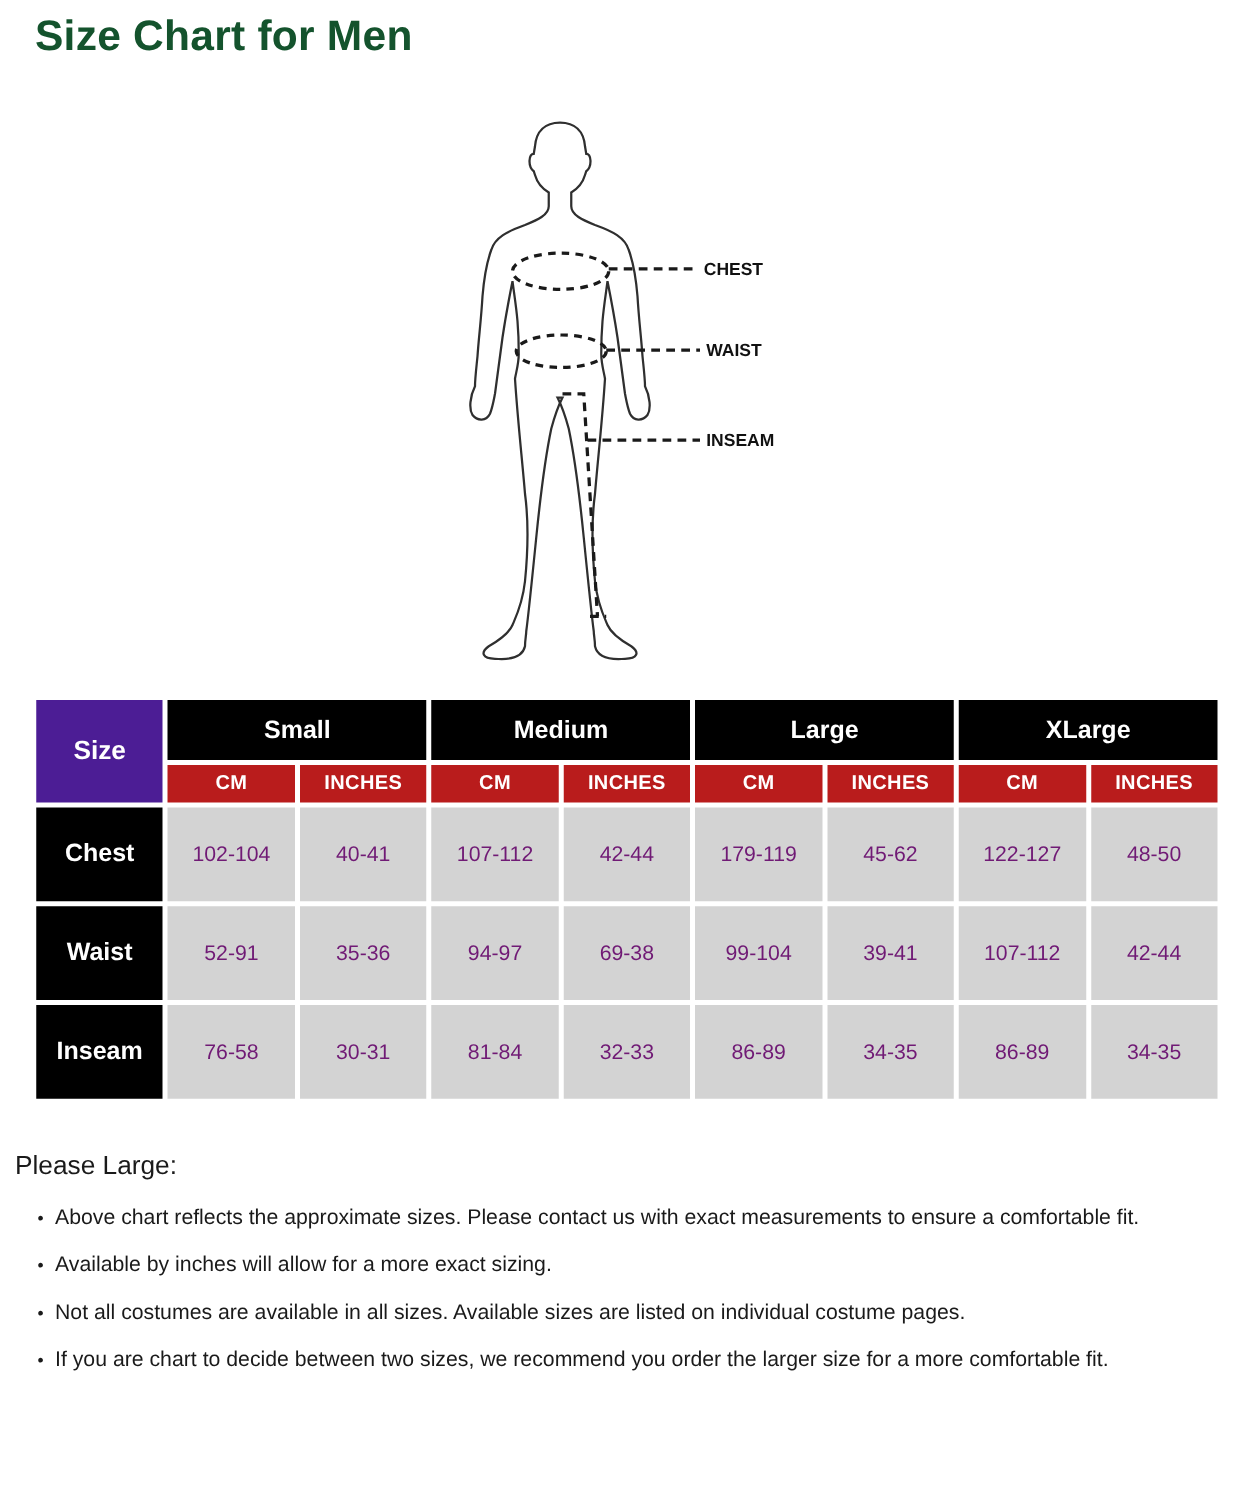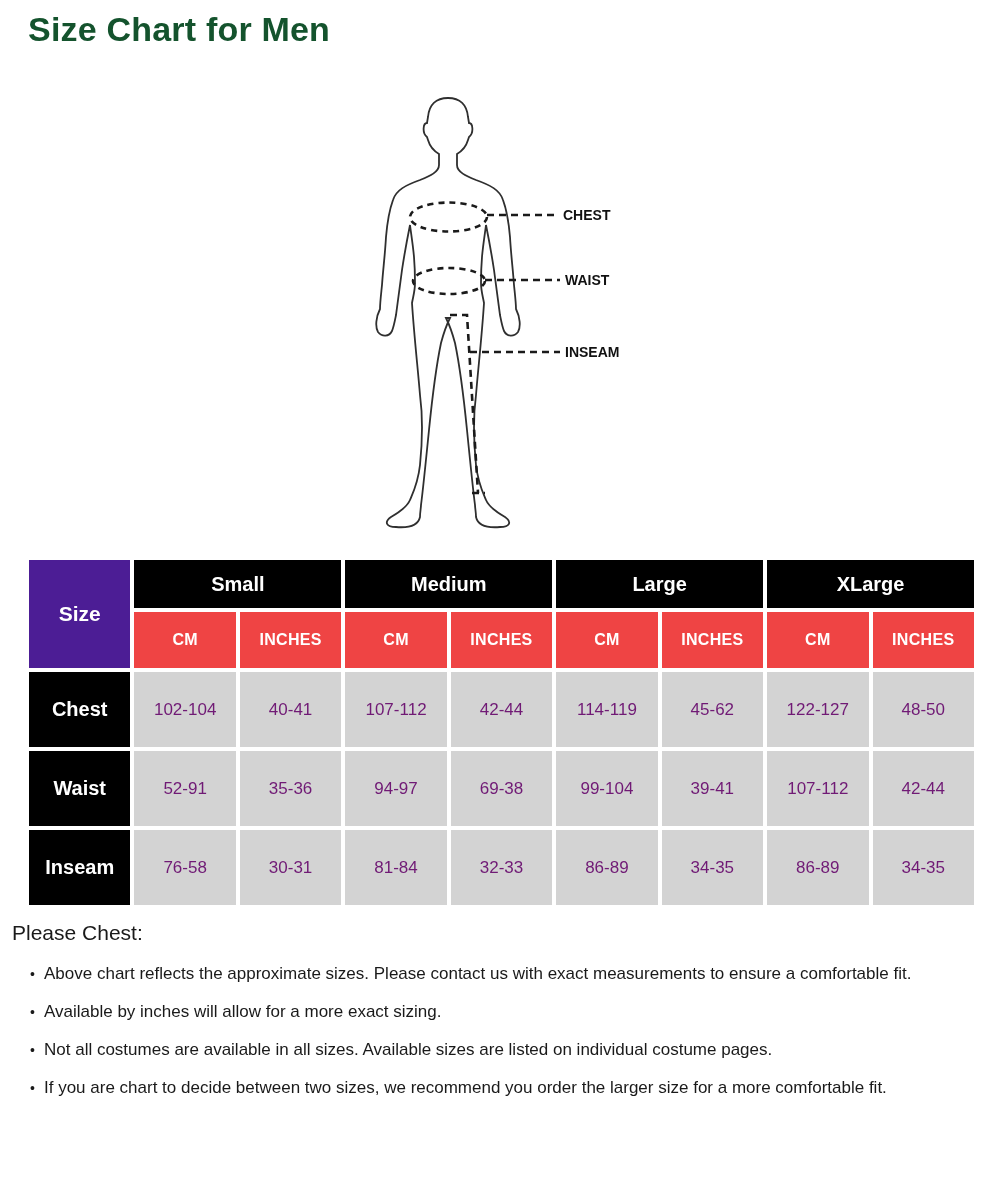--- a/index.html
+++ b/index.html
@@ -41,23 +41,23 @@
   th.corner-header {
     background: #4c1d95; color: #ffffff;
     font-size: 21px; font-weight: bold;
   }
   th.group-header {
     background: #000000; color: #ffffff;
     font-size: 20px; font-weight: bold;
     height: 48px;
   }
   th.unit-header {
-    background: #ef4444; color: #ffffff;
+    background: #b91c1c; color: #ffffff;
     font-size: 16px; font-weight: bold;
-    height: 56px;
+    height: 30px;
     letter-spacing: 0.3px;
   }
   th.row-header {
     background: #000000; color: #ffffff;
     font-size: 20px; font-weight: bold;
     height: 75px;
   }
   td.data-cell {
     background: #d3d3d3;
     color: #701a75;
@@ -171,21 +171,21 @@
       <th class="unit-header">INCHES</th>
     </tr>
   </thead>
   <tbody>
     <tr>
       <th class="row-header">Chest</th>
       <td class="data-cell">102-104</td>
       <td class="data-cell">40-41</td>
       <td class="data-cell">107-112</td>
       <td class="data-cell">42-44</td>
-      <td class="data-cell">114-119</td>
+      <td class="data-cell">179-119</td>
       <td class="data-cell">45-62</td>
       <td class="data-cell">122-127</td>
       <td class="data-cell">48-50</td>
     </tr>
     <tr>
       <th class="row-header">Waist</th>
       <td class="data-cell">52-91</td>
       <td class="data-cell">35-36</td>
       <td class="data-cell">94-97</td>
       <td class="data-cell">69-38</td>
@@ -202,21 +202,21 @@
       <td class="data-cell">32-33</td>
       <td class="data-cell">86-89</td>
       <td class="data-cell">34-35</td>
       <td class="data-cell">86-89</td>
       <td class="data-cell">34-35</td>
     </tr>
   </tbody>
 </table>
 
 <div class="notes">
-  <div class="notes-heading">Please Chest:</div>
+  <div class="notes-heading">Please Large:</div>
   <div class="notes-list">
     <div class="note-item">
       <span class="note-bullet">•</span>
       <span class="note-text">Above chart reflects the approximate sizes. Please contact us with exact measurements to ensure a comfortable fit.</span>
     </div>
     <div class="note-item">
       <span class="note-bullet">•</span>
       <span class="note-text">Available by inches will allow for a more exact sizing.</span>
     </div>
     <div class="note-item">

